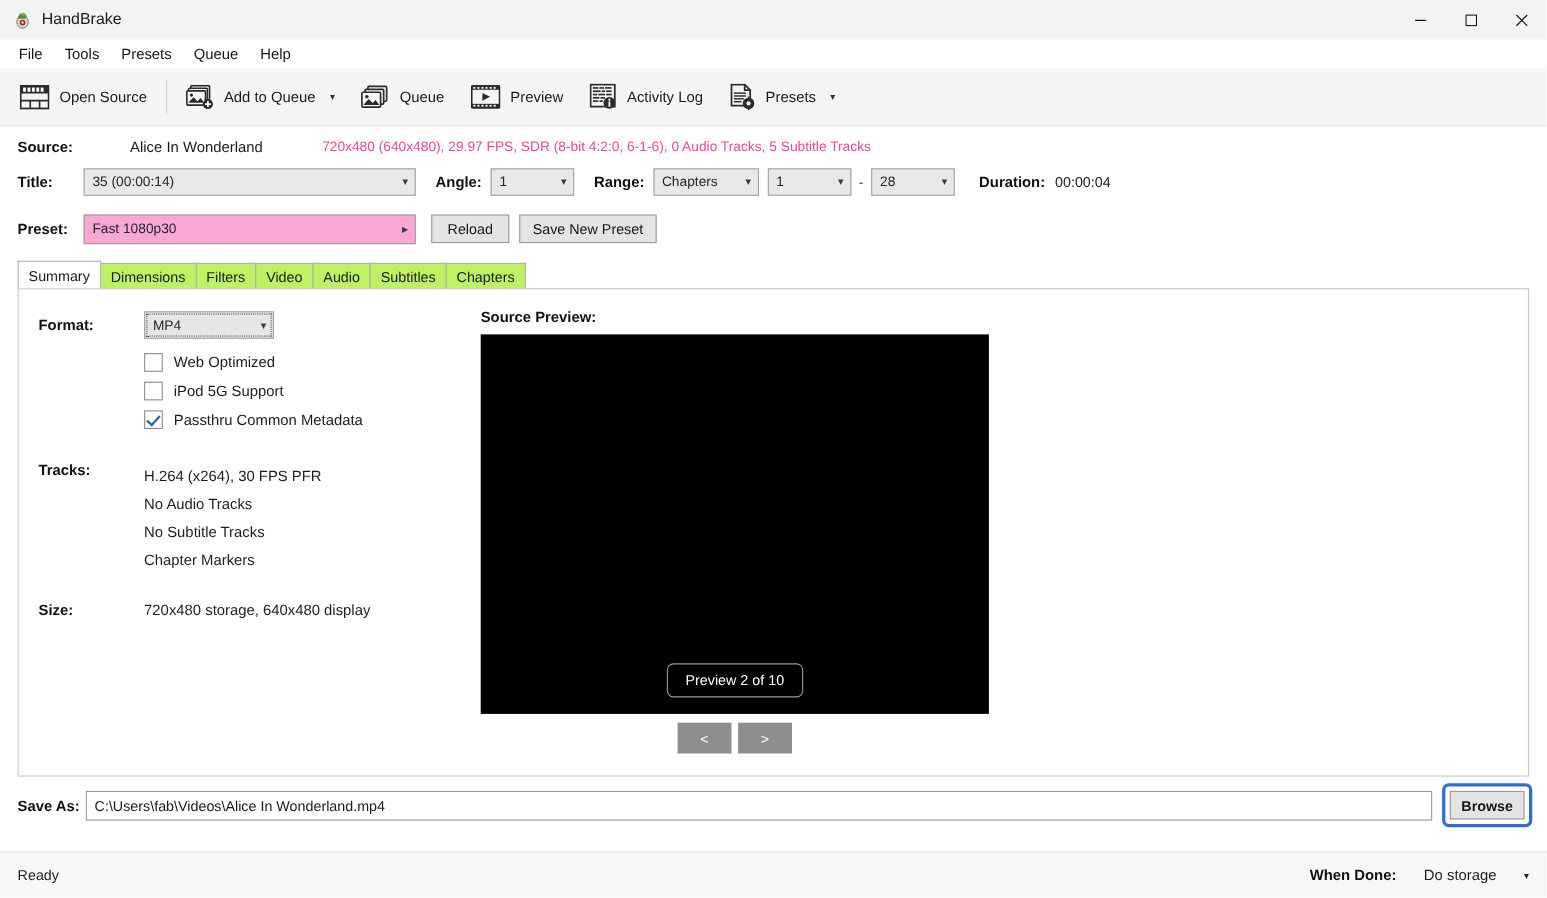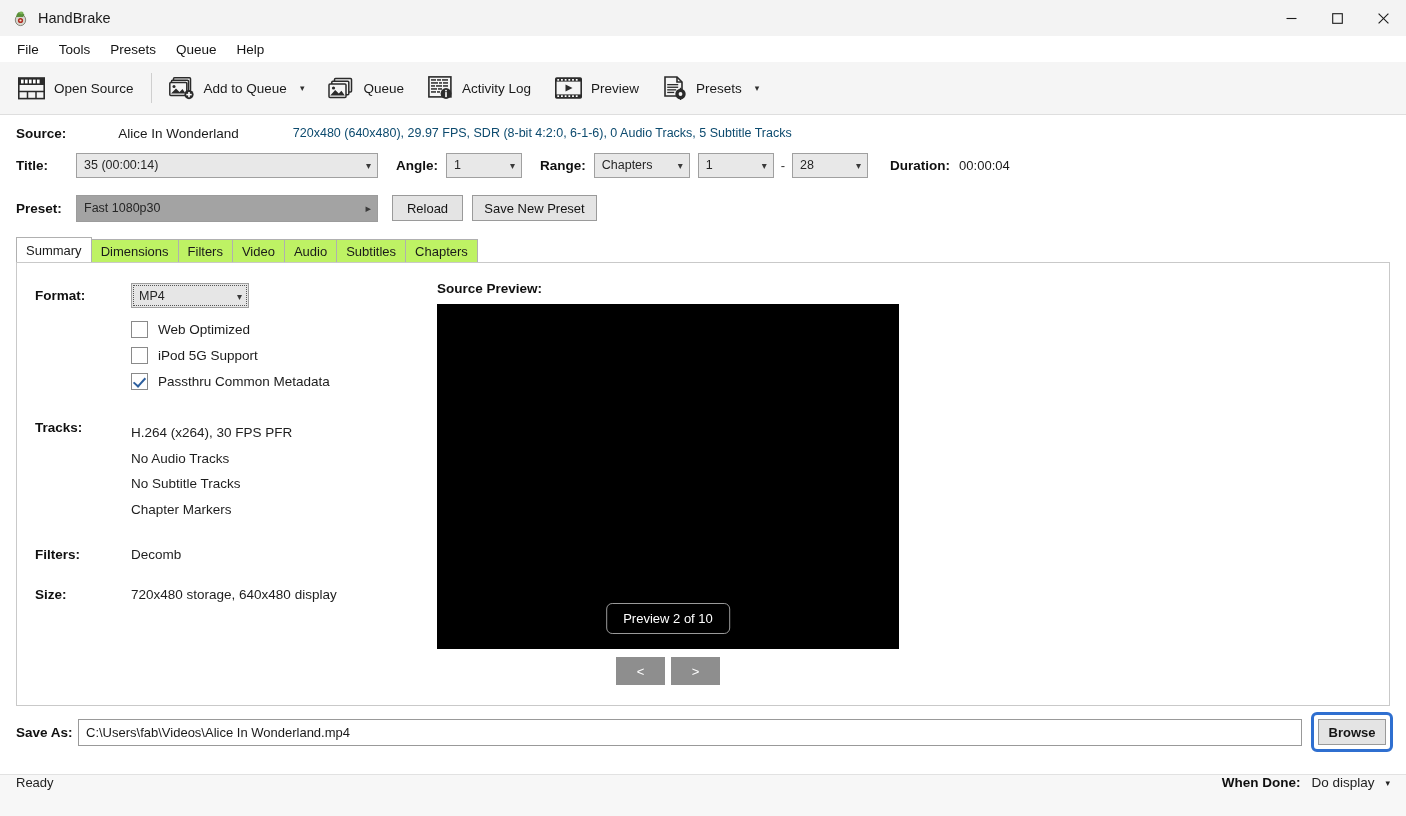--- a/index.html
+++ b/index.html
@@ -84,21 +84,21 @@
     font-size: 9px; color: #303030; margin-left: 4px;
   }
   .icon { display: inline-flex; align-items: center; justify-content: center; }
 
   
   .info-area { padding: 0 16px; background: #fff; }
   .row { display: flex; align-items: center; }
   .lbl-bold { font-weight: bold; font-size: 13.5px; color: #101010; }
   .src-row { height: 30px; padding-top: 6px; gap: 43px; }
   .src-name { margin-left: 9px; font-size: 13.5px; color: #1a1a1a; }
-  .src-detail { margin-left: 11px; font-size: 12.5px; color: #0c4a6e; }
+  .src-detail { margin-left: 11px; font-size: 12.5px; color: #ec4899; }
 
   .title-row { height: 40px; }
   .preset-row { height: 40px; margin-top: 3px; }
 
   .combo {
     position: relative;
     height: 25px;
     background: #e8e8e8;
     border: 1px solid #a0a0a0;
     display: flex;
@@ -248,25 +248,25 @@
   .browse-wrap { padding: 4px; }
 
   
   .statusbar {
     position: absolute;
     bottom: 0; left: 0; right: 0;
     height: 42px;
     background: #f7f7f7;
     border-top: 1px solid #e2e2e2;
     display: flex;
-    align-items: flex-start;
+    align-items: center;
     padding: 0 16px;
   }
   .status-left { font-size: 13px; color: #222; }
-  .status-right { margin-left: auto; display: flex; align-items: center; gap: 11px; }
+  .status-right { margin-left: auto; display: flex; align-items: center; gap: 25px; }
   .wd-label { font-weight: bold; font-size: 13.5px; color: #101010; }
   .wd-val { font-size: 13.5px; color: #222; }
   .wd-caret { font-size: 9px; color: #222; }
 </style>
 </head>
 <body>
 
 <div class="titlebar">
   <div class="title-left">
     <span class="icon app-icon">
@@ -354,20 +354,46 @@
     <span class="icon">
       <svg width="26" height="23" viewBox="0 0 26 23">
         <rect x="6.5" y="1.5" width="17" height="13.5" rx="1" fill="#f5f5f5" stroke="#2b2b2b" stroke-width="1.5"></rect>
         <rect x="3.8" y="4.2" width="17" height="13.5" rx="1" fill="#f5f5f5" stroke="#2b2b2b" stroke-width="1.5"></rect>
         <rect x="1" y="6.9" width="17" height="13.5" rx="1" fill="#f5f5f5" stroke="#2b2b2b" stroke-width="1.5"></rect>
         <circle cx="5.5" cy="11" r="1.6" fill="#2b2b2b"></circle>
         <path d="M2.2 18.4 L7.2 13 L10.8 16.6 L13.4 13.8 L16.8 18.4 Z" fill="#2b2b2b"></path>
       </svg>
     </span>
     <span>Queue</span>
+  </div>
+
+  <div class="tb-btn">
+    <span class="icon">
+      <svg width="27" height="22" viewBox="0 0 27 22">
+        <rect x="0.8" y="1" width="25.4" height="20" rx="1" fill="none" stroke="#2b2b2b" stroke-width="1.6"></rect>
+        <rect x="0.8" y="1" width="25.4" height="3.6" fill="#2b2b2b"></rect>
+        <rect x="0.8" y="17.4" width="25.4" height="3.6" fill="#2b2b2b"></rect>
+        <g fill="#ffffff">
+          <rect x="2.3" y="2" width="1.8" height="1.7"></rect>
+            <rect x="6" y="2" width="1.8" height="1.7"></rect>
+          <rect x="9.7" y="2" width="1.8" height="1.7"></rect>
+            <rect x="13.4" y="2" width="1.8" height="1.7"></rect>
+          <rect x="17.1" y="2" width="1.8" height="1.7"></rect>
+            <rect x="20.8" y="2" width="1.8" height="1.7"></rect>
+          <rect x="2.3" y="18.3" width="1.8" height="1.7"></rect>
+            <rect x="6" y="18.3" width="1.8" height="1.7"></rect>
+          <rect x="9.7" y="18.3" width="1.8" height="1.7"></rect>
+            <rect x="13.4" y="18.3" width="1.8" height="1.7"></rect>
+          <rect x="17.1" y="18.3" width="1.8" height="1.7"></rect>
+            <rect x="20.8" y="18.3" width="1.8" height="1.7"></rect>
+        </g>
+        <path d="M10.5 7.5 L17.5 11 L10.5 14.5 Z" fill="#2b2b2b"></path>
+      </svg>
+    </span>
+    <span>Preview</span>
   </div>
 
   <div class="tb-btn">
     <span class="icon">
       <svg width="25" height="24" viewBox="0 0 25 24">
         <rect x="0.9" y="0.9" width="22" height="20" fill="none" stroke="#2b2b2b" stroke-width="1.6"></rect>
         <g fill="#2b2b2b">
           <rect x="3" y="3.2" width="5" height="1.5"></rect>
             <rect x="9" y="3.2" width="4" height="1.5"></rect>
             <rect x="14" y="3.2" width="6" height="1.5"></rect>
@@ -385,46 +411,20 @@
         <circle cx="18" cy="17.5" r="5.4" fill="#2b2b2b"></circle>
         <circle cx="18" cy="14.6" r="0.95" fill="#fff"></circle>
         <rect x="17.2" y="16.1" width="1.6" height="5" fill="#fff"></rect>
       </svg>
     </span>
     <span>Activity Log</span>
   </div>
 
   <div class="tb-btn">
     <span class="icon">
-      <svg width="27" height="22" viewBox="0 0 27 22">
-        <rect x="0.8" y="1" width="25.4" height="20" rx="1" fill="none" stroke="#2b2b2b" stroke-width="1.6"></rect>
-        <rect x="0.8" y="1" width="25.4" height="3.6" fill="#2b2b2b"></rect>
-        <rect x="0.8" y="17.4" width="25.4" height="3.6" fill="#2b2b2b"></rect>
-        <g fill="#ffffff">
-          <rect x="2.3" y="2" width="1.8" height="1.7"></rect>
-            <rect x="6" y="2" width="1.8" height="1.7"></rect>
-          <rect x="9.7" y="2" width="1.8" height="1.7"></rect>
-            <rect x="13.4" y="2" width="1.8" height="1.7"></rect>
-          <rect x="17.1" y="2" width="1.8" height="1.7"></rect>
-            <rect x="20.8" y="2" width="1.8" height="1.7"></rect>
-          <rect x="2.3" y="18.3" width="1.8" height="1.7"></rect>
-            <rect x="6" y="18.3" width="1.8" height="1.7"></rect>
-          <rect x="9.7" y="18.3" width="1.8" height="1.7"></rect>
-            <rect x="13.4" y="18.3" width="1.8" height="1.7"></rect>
-          <rect x="17.1" y="18.3" width="1.8" height="1.7"></rect>
-            <rect x="20.8" y="18.3" width="1.8" height="1.7"></rect>
-        </g>
-        <path d="M10.5 7.5 L17.5 11 L10.5 14.5 Z" fill="#2b2b2b"></path>
-      </svg>
-    </span>
-    <span>Preview</span>
-  </div>
-
-  <div class="tb-btn">
-    <span class="icon">
       <svg width="24" height="24" viewBox="0 0 24 24">
         <path d="M2 1 H14 L19 6 V20 H2 Z" fill="#f5f5f5" stroke="#2b2b2b" stroke-width="1.6"></path>
         <path d="M14 1 V6 H19" fill="none" stroke="#2b2b2b" stroke-width="1.6"></path>
         <g fill="#2b2b2b">
           <rect x="4.2" y="8" width="11" height="1.3"></rect>
             <rect x="4.2" y="10.6" width="11" height="1.3"></rect>
           <rect x="4.2" y="13.2" width="9" height="1.3"></rect>
             <rect x="4.2" y="15.8" width="7" height="1.3"></rect>
         </g>
         <circle cx="17.5" cy="18" r="5.2" fill="#2b2b2b"></circle>
@@ -472,21 +472,21 @@
     <div class="combo" style="width:76px">
       <span>28</span>
       <span class="arrow">▾</span>
     </div>
     <span class="lbl-bold" style="margin-left:22px">Duration:</span>
     <span style="margin-left:9px; font-size:13px">00:00:04</span>
   </div>
 
   <div class="row preset-row">
     <span class="lbl-bold" style="width:60px">Preset:</span>
-    <div class="combo" style="width:302px; height:27px; background:#a3a3a3; border-color:#9c9c9c">
+    <div class="combo" style="width:302px; height:27px; background:#f9a8d4; border-color:#9c9c9c">
       <span>Fast 1080p30</span>
       <span class="arrow" style="font-size:11px">▸</span>
     </div>
     <div class="btn" style="margin-left:14px; width:71px">Reload</div>
     <div class="btn" style="margin-left:9px; width:125px">Save New Preset</div>
   </div>
 </div>
 
 <div class="tabs">
   <div class="tab active">Summary</div>
@@ -528,24 +528,20 @@
     <div class="tracks-block">
       <div class="sum-row">
         <span class="sum-label">Tracks:</span>
         <span class="sum-val">H.264 (x264), 30 FPS PFR</span>
       </div>
       <div class="sub-line">No Audio Tracks</div>
       <div class="sub-line">No Subtitle Tracks</div>
       <div class="sub-line">Chapter Markers</div>
     </div>
 
-    <div class="sum-row" style="margin-top:25px">
-      <span class="sum-label">Filters:</span>
-      <span class="sum-val">Decomb</span>
-    </div>
 
     <div class="sum-row" style="margin-top:25px">
       <span class="sum-label">Size:</span>
       <span class="sum-val">720x480 storage, 640x480 display</span>
     </div>
   </div>
 
   <div class="right-col">
     <div class="prev-title">Source Preview:</div>
     <div class="prev-box">
@@ -565,16 +561,16 @@
   </div>
   <div class="browse-wrap" style="outline:3px solid #2f6fd0; border-radius:3px">
     <div class="btn" style="width:68px; height:26px; font-weight:bold">Browse</div>
   </div>
 </div>
 
 <div class="statusbar">
   <span class="status-left">Ready</span>
   <div class="status-right">
     <span class="wd-label">When Done:</span>
-    <span class="wd-val">Do display</span>
+    <span class="wd-val">Do storage</span>
     <span class="wd-caret">▾</span>
   </div>
 </div>
 
 </body></html>

